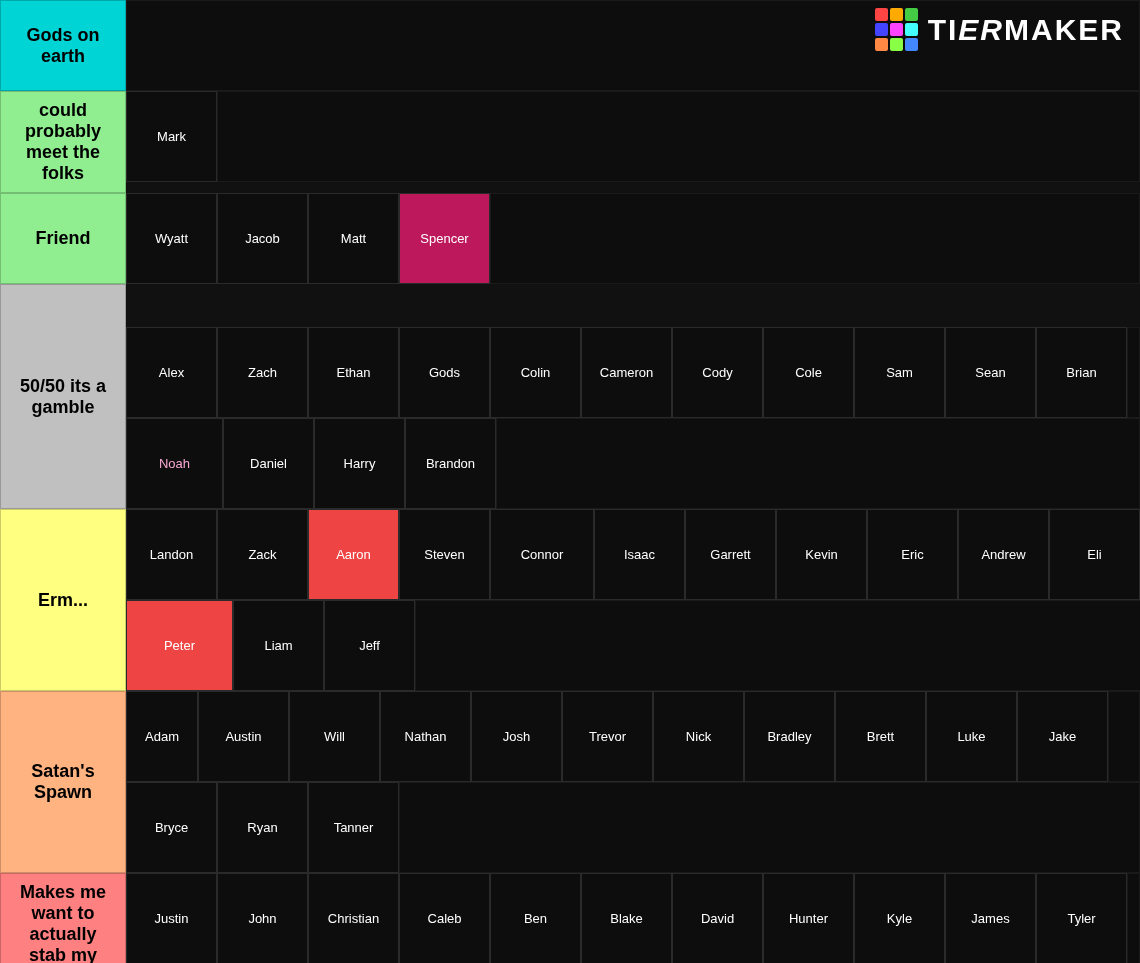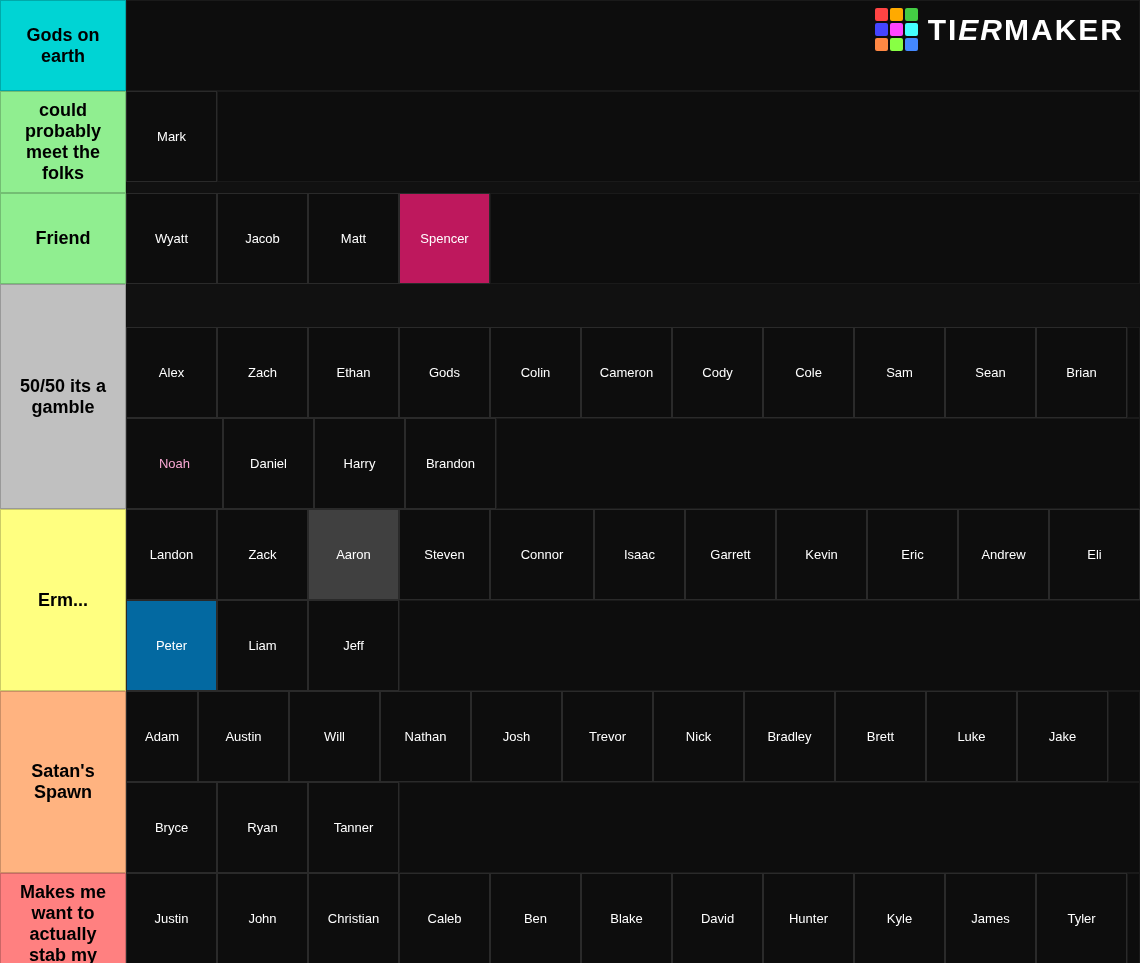--- a/index.html
+++ b/index.html
@@ -87,33 +87,33 @@
             <div style="flex: 1 1 0%; background: rgb(13, 13, 13); min-height: 91px; border: 1px solid rgb(26, 26, 26);"></div>
           </div>
         </div>
       </div>
       <div style="display: flex; width: 1140px; position: relative;">
         <div style="width: 126px; background: rgb(255, 255, 128); color: rgb(0, 0, 0); display: flex; align-items: center; justify-content: center; text-align: center; font-size: 18px; font-weight: bold; padding: 8px; flex-shrink: 0; font-family: Arial, sans-serif; border: 1px solid rgba(0, 0, 0, 0.2);">Erm...</div>
         <div style="display: flex; flex-direction: column; flex: 1 1 0%; background: rgb(17, 17, 17);">
           <div style="display: flex; flex-direction: row;">
             <div style="width: 91px; height: 91px; background: rgb(13, 13, 13); border: 1px solid rgb(42, 42, 42); display: flex; align-items: center; justify-content: center; text-align: center; color: white; font-size: 13px; font-weight: 500; flex-shrink: 0; font-family: Arial, sans-serif;">Landon</div>
             <div style="width: 91px; height: 91px; background: rgb(13, 13, 13); border: 1px solid rgb(42, 42, 42); display: flex; align-items: center; justify-content: center; text-align: center; color: white; font-size: 13px; font-weight: 500; flex-shrink: 0; font-family: Arial, sans-serif;">Zack</div>
-            <div style="width: 91px; height: 91px; background: #404040; border: 1px solid rgb(42, 42, 42); display: flex; align-items: center; justify-content: center; text-align: center; color: white; font-size: 13px; font-weight: 500; flex-shrink: 0; font-family: Arial, sans-serif;">Aaron</div>
+            <div style="width: 91px; height: 91px; background: #ef4444; border: 1px solid rgb(42, 42, 42); display: flex; align-items: center; justify-content: center; text-align: center; color: white; font-size: 13px; font-weight: 500; flex-shrink: 0; font-family: Arial, sans-serif;">Aaron</div>
             <div style="width: 91px; height: 91px; background: rgb(13, 13, 13); border: 1px solid rgb(42, 42, 42); display: flex; align-items: center; justify-content: center; text-align: center; color: white; font-size: 13px; font-weight: 500; flex-shrink: 0; font-family: Arial, sans-serif;">Steven</div>
             <div style="width: 104px; height: 91px; background: rgb(13, 13, 13); border: 1px solid rgb(42, 42, 42); display: flex; align-items: center; justify-content: center; text-align: center; color: white; font-size: 13px; font-weight: 500; flex-shrink: 0; font-family: Arial, sans-serif;">Connor</div>
             <div style="width: 91px; height: 91px; background: rgb(13, 13, 13); border: 1px solid rgb(42, 42, 42); display: flex; align-items: center; justify-content: center; text-align: center; color: white; font-size: 13px; font-weight: 500; flex-shrink: 0; font-family: Arial, sans-serif;">Isaac</div>
             <div style="width: 91px; height: 91px; background: rgb(13, 13, 13); border: 1px solid rgb(42, 42, 42); display: flex; align-items: center; justify-content: center; text-align: center; color: white; font-size: 13px; font-weight: 500; flex-shrink: 0; font-family: Arial, sans-serif;">Garrett</div>
             <div style="width: 91px; height: 91px; background: rgb(13, 13, 13); border: 1px solid rgb(42, 42, 42); display: flex; align-items: center; justify-content: center; text-align: center; color: white; font-size: 13px; font-weight: 500; flex-shrink: 0; font-family: Arial, sans-serif;">Kevin</div>
             <div style="width: 91px; height: 91px; background: rgb(13, 13, 13); border: 1px solid rgb(42, 42, 42); display: flex; align-items: center; justify-content: center; text-align: center; color: white; font-size: 13px; font-weight: 500; flex-shrink: 0; font-family: Arial, sans-serif;">Eric</div>
             <div style="width: 91px; height: 91px; background: rgb(13, 13, 13); border: 1px solid rgb(42, 42, 42); display: flex; align-items: center; justify-content: center; text-align: center; color: white; font-size: 13px; font-weight: 500; flex-shrink: 0; font-family: Arial, sans-serif;">Andrew</div>
             <div style="width: 91px; height: 91px; background: rgb(13, 13, 13); border: 1px solid rgb(42, 42, 42); display: flex; align-items: center; justify-content: center; text-align: center; color: white; font-size: 13px; font-weight: 500; flex-shrink: 0; font-family: Arial, sans-serif;">Eli</div>
             <div style="flex: 1 1 0%; background: rgb(13, 13, 13); min-height: 91px; border: 1px solid rgb(26, 26, 26);"></div>
           </div>
           <div style="display: flex; flex-direction: row;">
-            <div style="width: 91px; height: 91px; background: #0369a1; border: 1px solid rgb(42, 42, 42); display: flex; align-items: center; justify-content: center; text-align: right; color: white; font-size: 13px; font-weight: 500; flex-shrink: 0; font-family: Arial, sans-serif;">Peter</div>
+            <div style="width: 107px; height: 91px; background: #ef4444; border: 1px solid rgb(42, 42, 42); display: flex; align-items: center; justify-content: center; text-align: right; color: white; font-size: 13px; font-weight: 500; flex-shrink: 0; font-family: Arial, sans-serif;">Peter</div>
             <div style="width: 91px; height: 91px; background: rgb(13, 13, 13); border: 1px solid rgb(42, 42, 42); display: flex; align-items: center; justify-content: center; text-align: center; color: white; font-size: 13px; font-weight: 500; flex-shrink: 0; font-family: Arial, sans-serif;">Liam</div>
             <div style="width: 91px; height: 91px; background: rgb(13, 13, 13); border: 1px solid rgb(42, 42, 42); display: flex; align-items: center; justify-content: center; text-align: center; color: white; font-size: 13px; font-weight: 500; flex-shrink: 0; font-family: Arial, sans-serif;">Jeff</div>
             <div style="flex: 1 1 0%; background: rgb(13, 13, 13); min-height: 91px; border: 1px solid rgb(26, 26, 26);"></div>
           </div>
         </div>
       </div>
       <div style="display: flex; width: 1140px; position: relative;">
         <div style="width: 126px; background: rgb(255, 179, 128); color: rgb(0, 0, 0); display: flex; align-items: center; justify-content: center; text-align: center; font-size: 18px; font-weight: bold; padding: 8px; flex-shrink: 0; font-family: Arial, sans-serif; border: 1px solid rgba(0, 0, 0, 0.2);">Satan's Spawn</div>
         <div style="display: flex; flex-direction: column; flex: 1 1 0%; background: rgb(17, 17, 17);">
           <div style="display: flex; flex-direction: row;">

